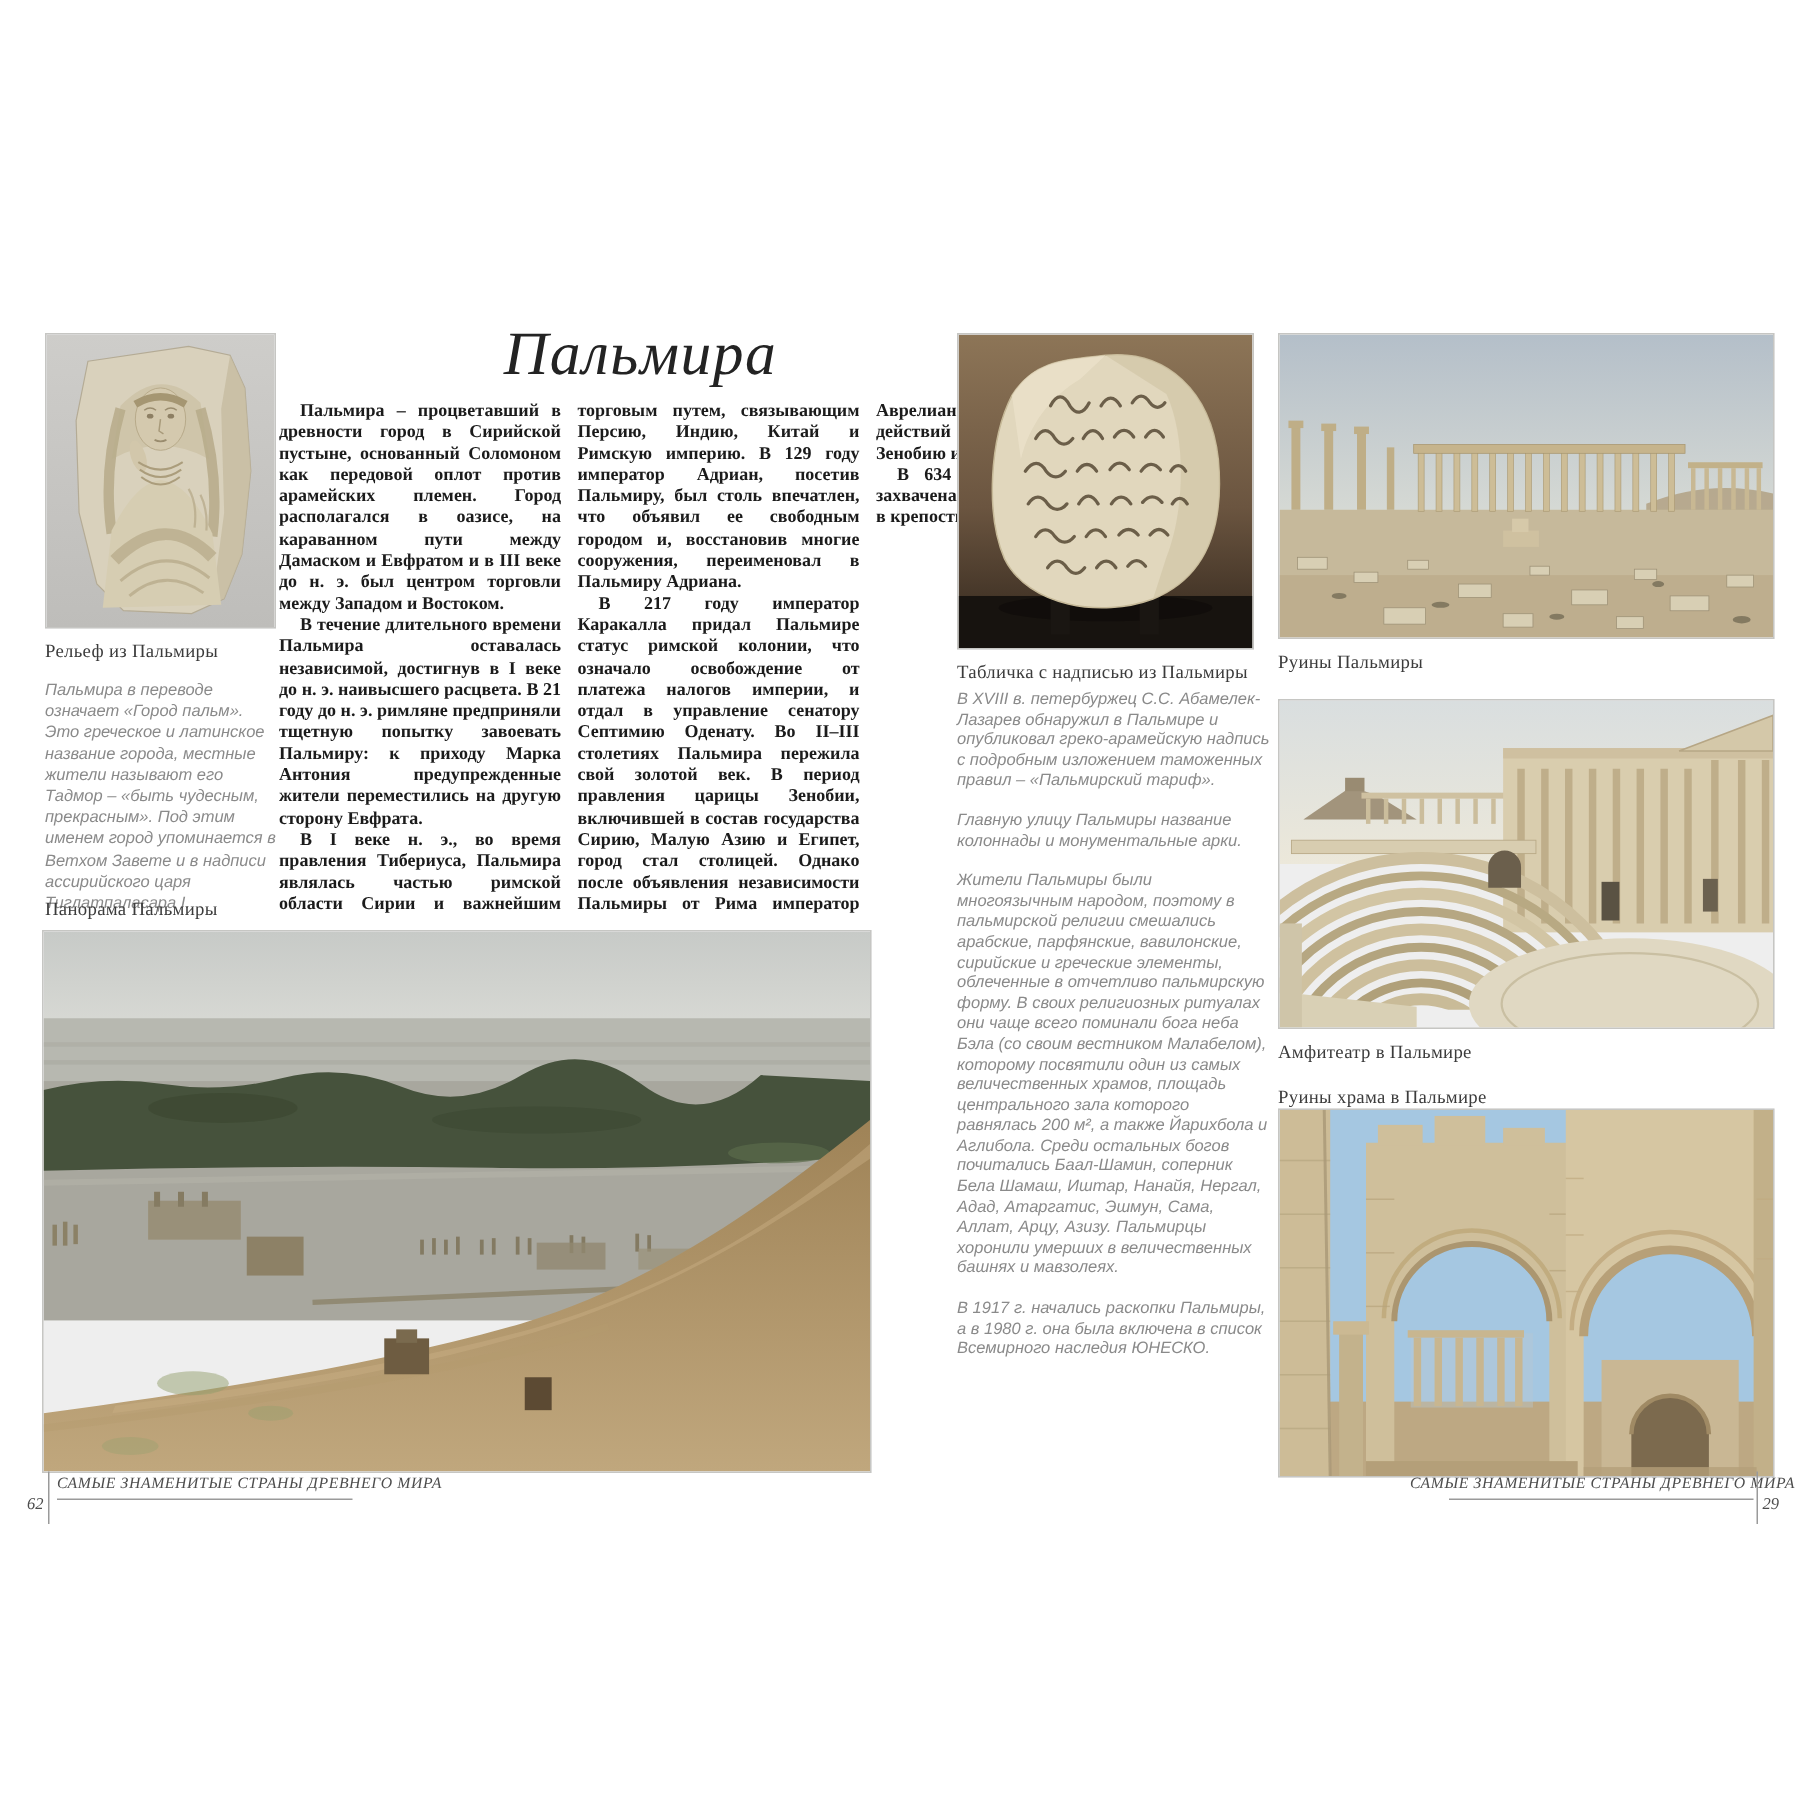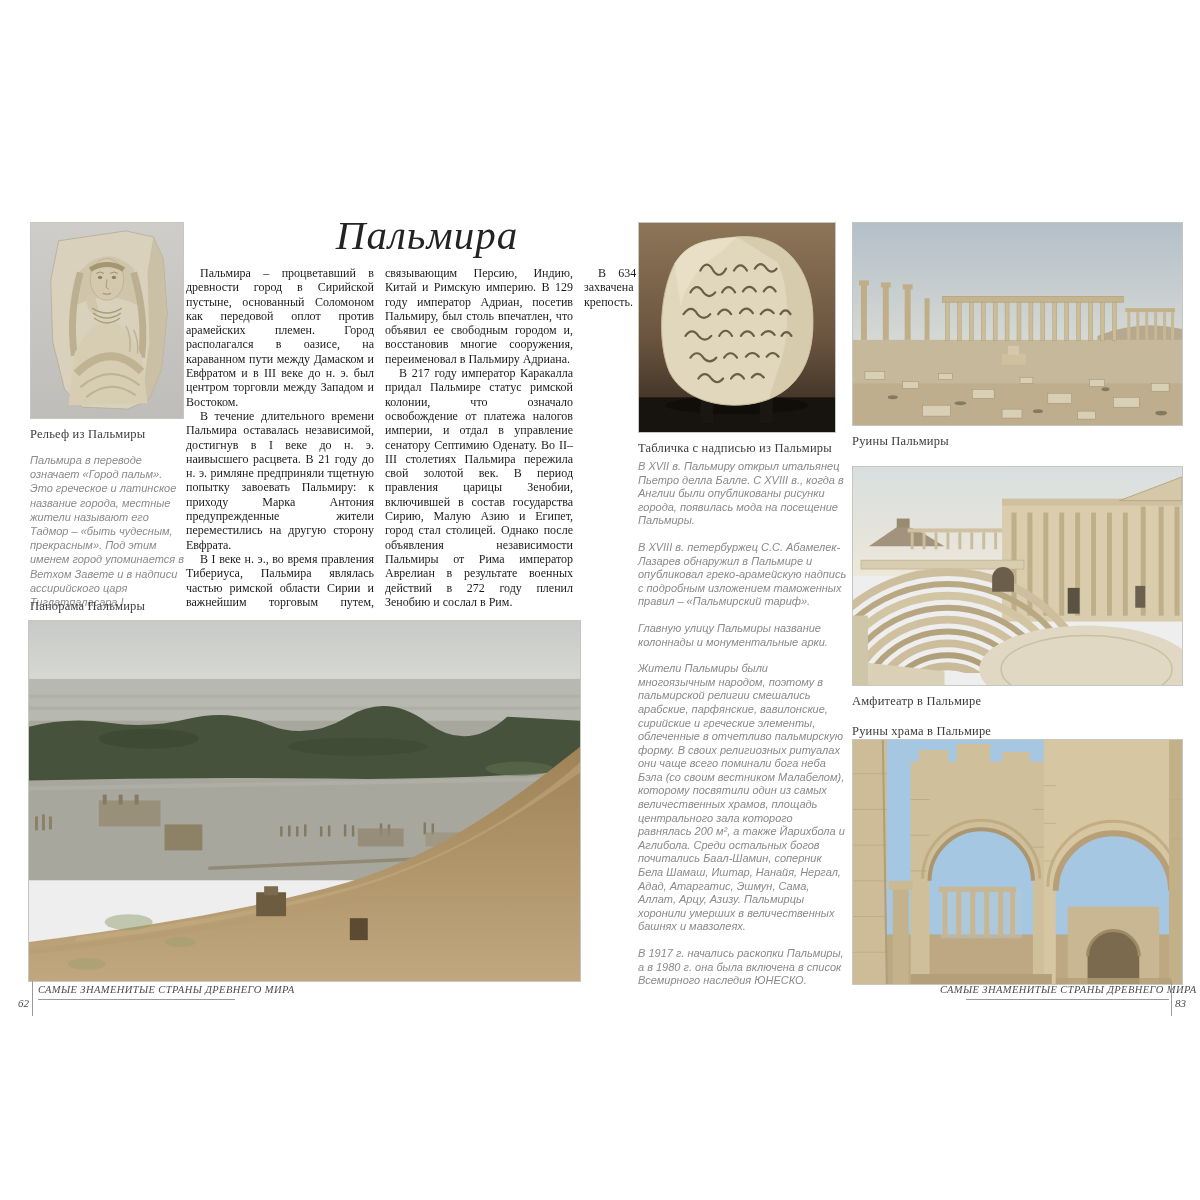--- a/index.html
+++ b/index.html
@@ -18,21 +18,21 @@
   }
   .caption{
     font-family:"Liberation Serif", serif;
     font-size:12.5px;color:#3c3c3c;letter-spacing:.2px;white-space:nowrap;
   }
   .body-cols{
     column-count:2;column-gap:11px;text-align:justify;
     font-size:12px;line-height:14.3px;color:#1b1b1b;
     font-family:"Liberation Serif", serif;
   }
-  .body-cols p{margin:0;text-indent:14px;}
+  .body-cols p{margin:0;text-indent:14px;font-weight:bold;}
   .side-note, .notes-col p{
     font-family:"Liberation Sans", sans-serif;font-style:italic;
     color:#8a8a8a;font-size:11px;line-height:13.6px;
   }
   .notes-col p{margin:0 0 13px 0;}
   .side-note{line-height:14.2px;}
   .footer-text{
     font-family:"Liberation Serif", serif;font-style:italic;
     font-size:10.5px;letter-spacing:.4px;color:#4d4d4d;white-space:nowrap;
   }
@@ -186,21 +186,20 @@
           <path d="M45,92 c5,-7 10,-7 14,0 c4,5 9,5 13,0 m8,0 c4,-6 9,-6 13,0 m9,-1 c4,-6 9,-6 13,0 m8,1 c4,-6 9,-6 13,-1 m7,1 c3,-5 7,-5 10,0"></path>
           <path d="M47,114 c4,-6 9,-6 13,0 c4,5 9,5 13,0 m8,0 c4,-7 9,-7 13,0 m9,0 c4,-6 9,-6 13,0 m8,-1 c4,-5 9,-5 13,0 m7,1 c3,-5 7,-5 10,0"></path>
           <path d="M52,136 c4,-6 9,-6 13,0 c4,5 9,5 13,0 m8,0 c4,-6 9,-6 13,0 m9,-1 c4,-5 9,-5 13,0 m8,0 c4,-5 8,-5 12,0"></path>
           <path d="M60,157 c4,-6 9,-6 13,0 c4,5 8,5 12,0 m8,0 c4,-6 9,-6 13,0 m8,-1 c4,-5 8,-5 12,0"></path>
         </g>
       </svg>
     </div>
     <div class="caption abs" style="left:638px;top:441px;">Табличка с надписью из Пальмиры</div>
 
     <div class="notes-col abs" style="left:638px;top:460px;width:210px;">
-      <p>В XVII в. Пальмиру открыл итальянец Пьетро делла Балле. С XVIII в., когда в Англии были опубликованы рисунки города, появилась мода на посещение Пальмиры.</p>
       <p>В XVIII в. петербуржец С.С. Абамелек-Лазарев обнаружил в Пальмире и опубликовал греко-арамейскую надпись с подробным изложением таможенных правил – «Пальмирский тариф».</p>
       <p>Главную улицу Пальмиры название колоннады и монументальные арки.</p>
       <p>Жители Пальмиры были многоязычным народом, поэтому в пальмирской религии смешались арабские, парфянские, вавилонские, сирийские и греческие элементы, облеченные в отчетливо пальмирскую форму. В своих религиозных ритуалах они чаще всего поминали бога неба Бэла (со своим вестником Малабелом), которому посвятили один из самых величественных храмов, площадь центрального зала которого равнялась 200 м², а также Йарихбола и Аглибола. Среди остальных богов почитались Баал-Шамин, соперник Бела Шамаш, Иштар, Нанайя, Нергал, Адад, Атаргатис, Эшмун, Сама, Аллат, Арцу, Азизу. Пальмирцы хоронили умерших в величественных башнях и мавзолеях.</p>
       <p>В 1917 г. начались раскопки Пальмиры, а в 1980 г. она была включена в список Всемирного наследия ЮНЕСКО.</p>
     </div>
 
     <div class="photo" style="left:852px;top:222px;width:331px;height:204px;">
       <svg viewBox="0 0 331 204" preserveAspectRatio="none">
         <defs>
           <linearGradient id="csky" x1="0" y1="0" x2="0" y2="1">
@@ -401,15 +400,15 @@
         <g fill="#b49f79">
           <rect x="58" y="236" width="142" height="10"></rect>
             <rect x="204" y="240" width="116" height="6" opacity="0.8"></rect>
         </g>
       </svg>
     </div>
 
     <div class="footer-text abs" style="left:940px;top:984px;width:228px;text-align:right;">САМЫЕ ЗНАМЕНИТЫЕ СТРАНЫ ДРЕВНЕГО МИРА</div>
     <div class="rule" style="left:966px;top:999px;width:203px;"></div>
     <div class="vbar" style="left:1171px;top:981px;height:35px;"></div>
-    <div class="page-num abs" style="left:1175px;top:997px;width:20px;text-align:left;">83</div>
+    <div class="page-num abs" style="left:1175px;top:997px;width:20px;text-align:left;">29</div>
   </section>
 </div>
 
 </body></html>

